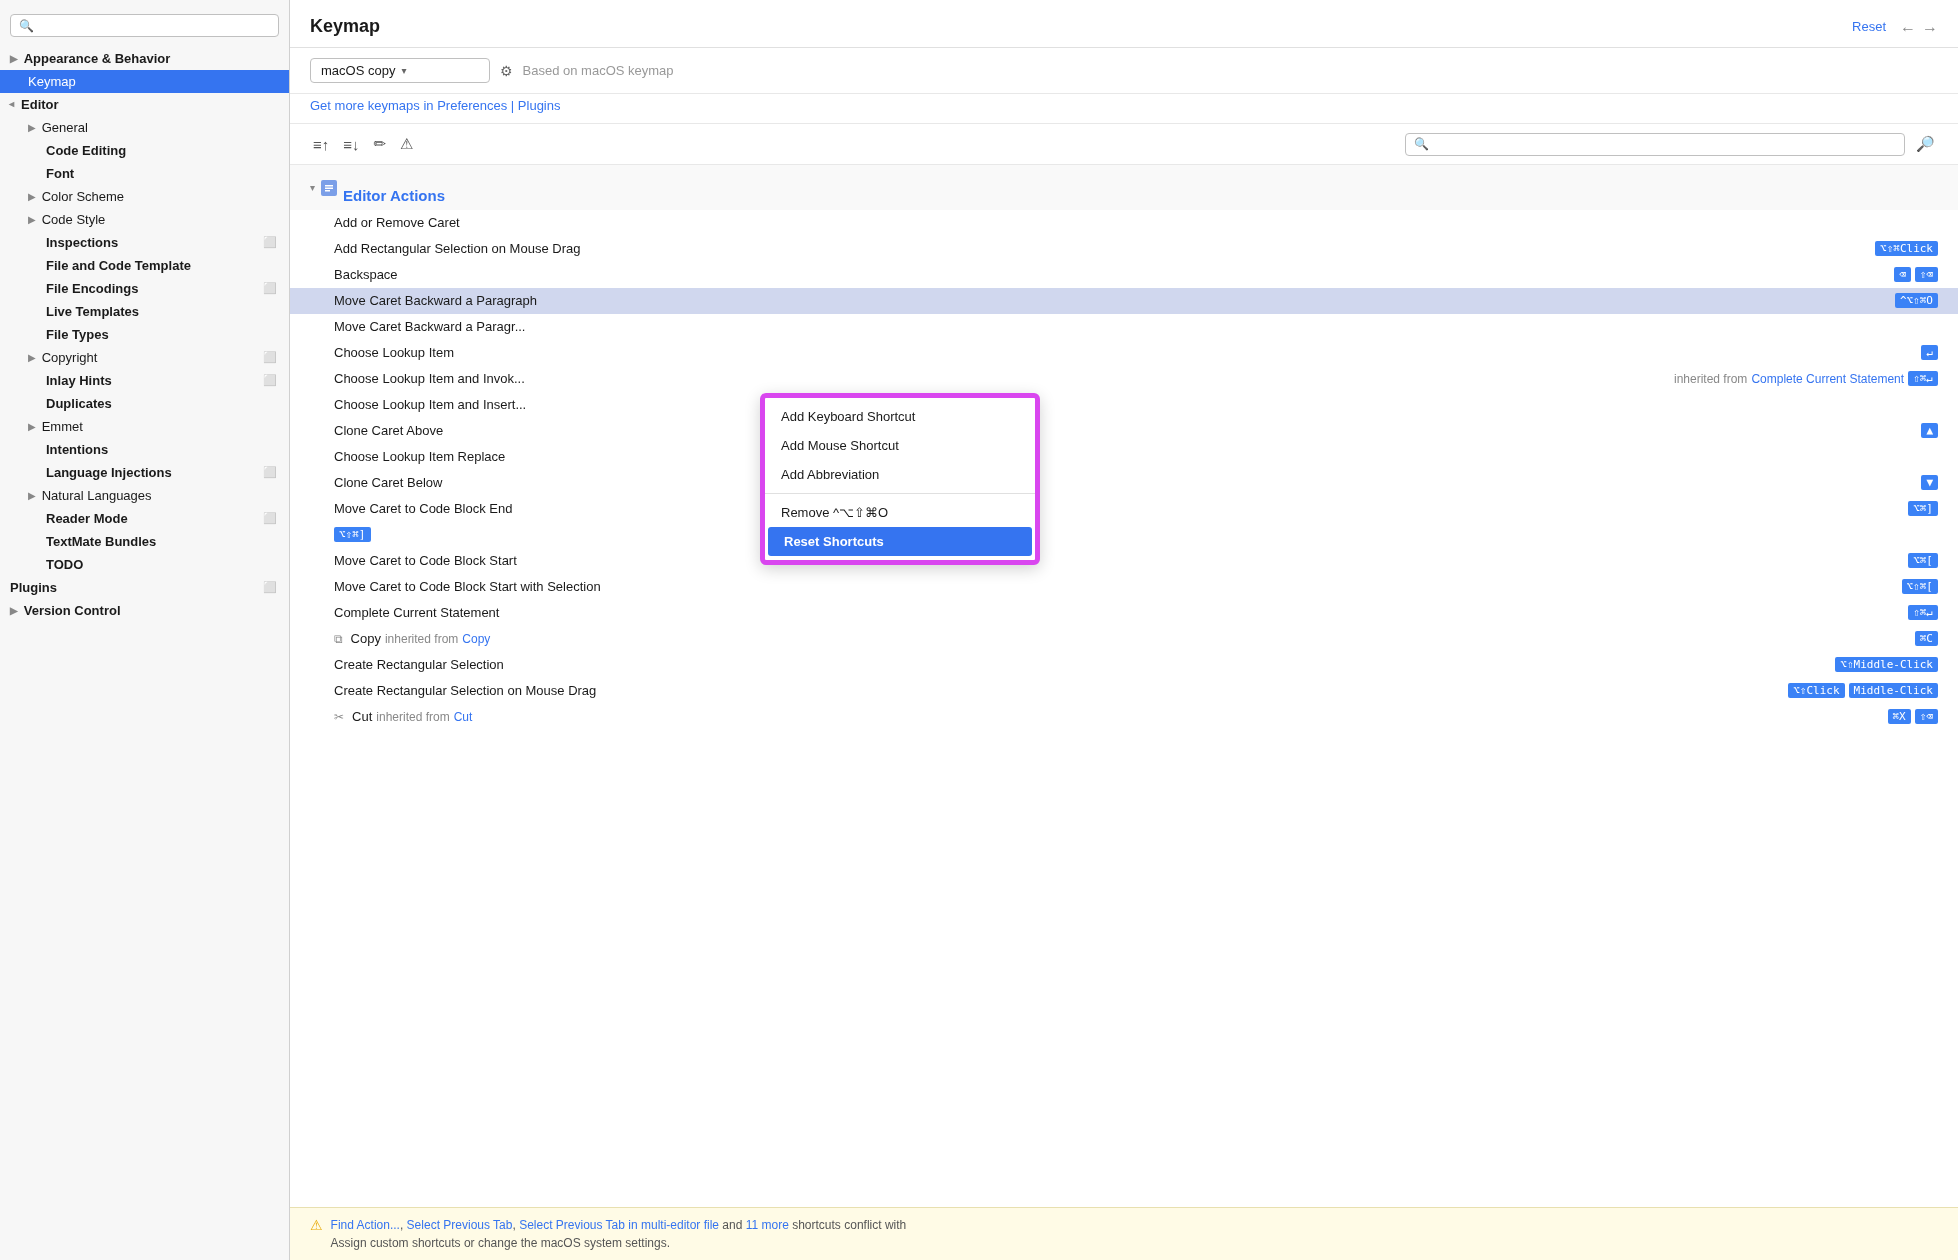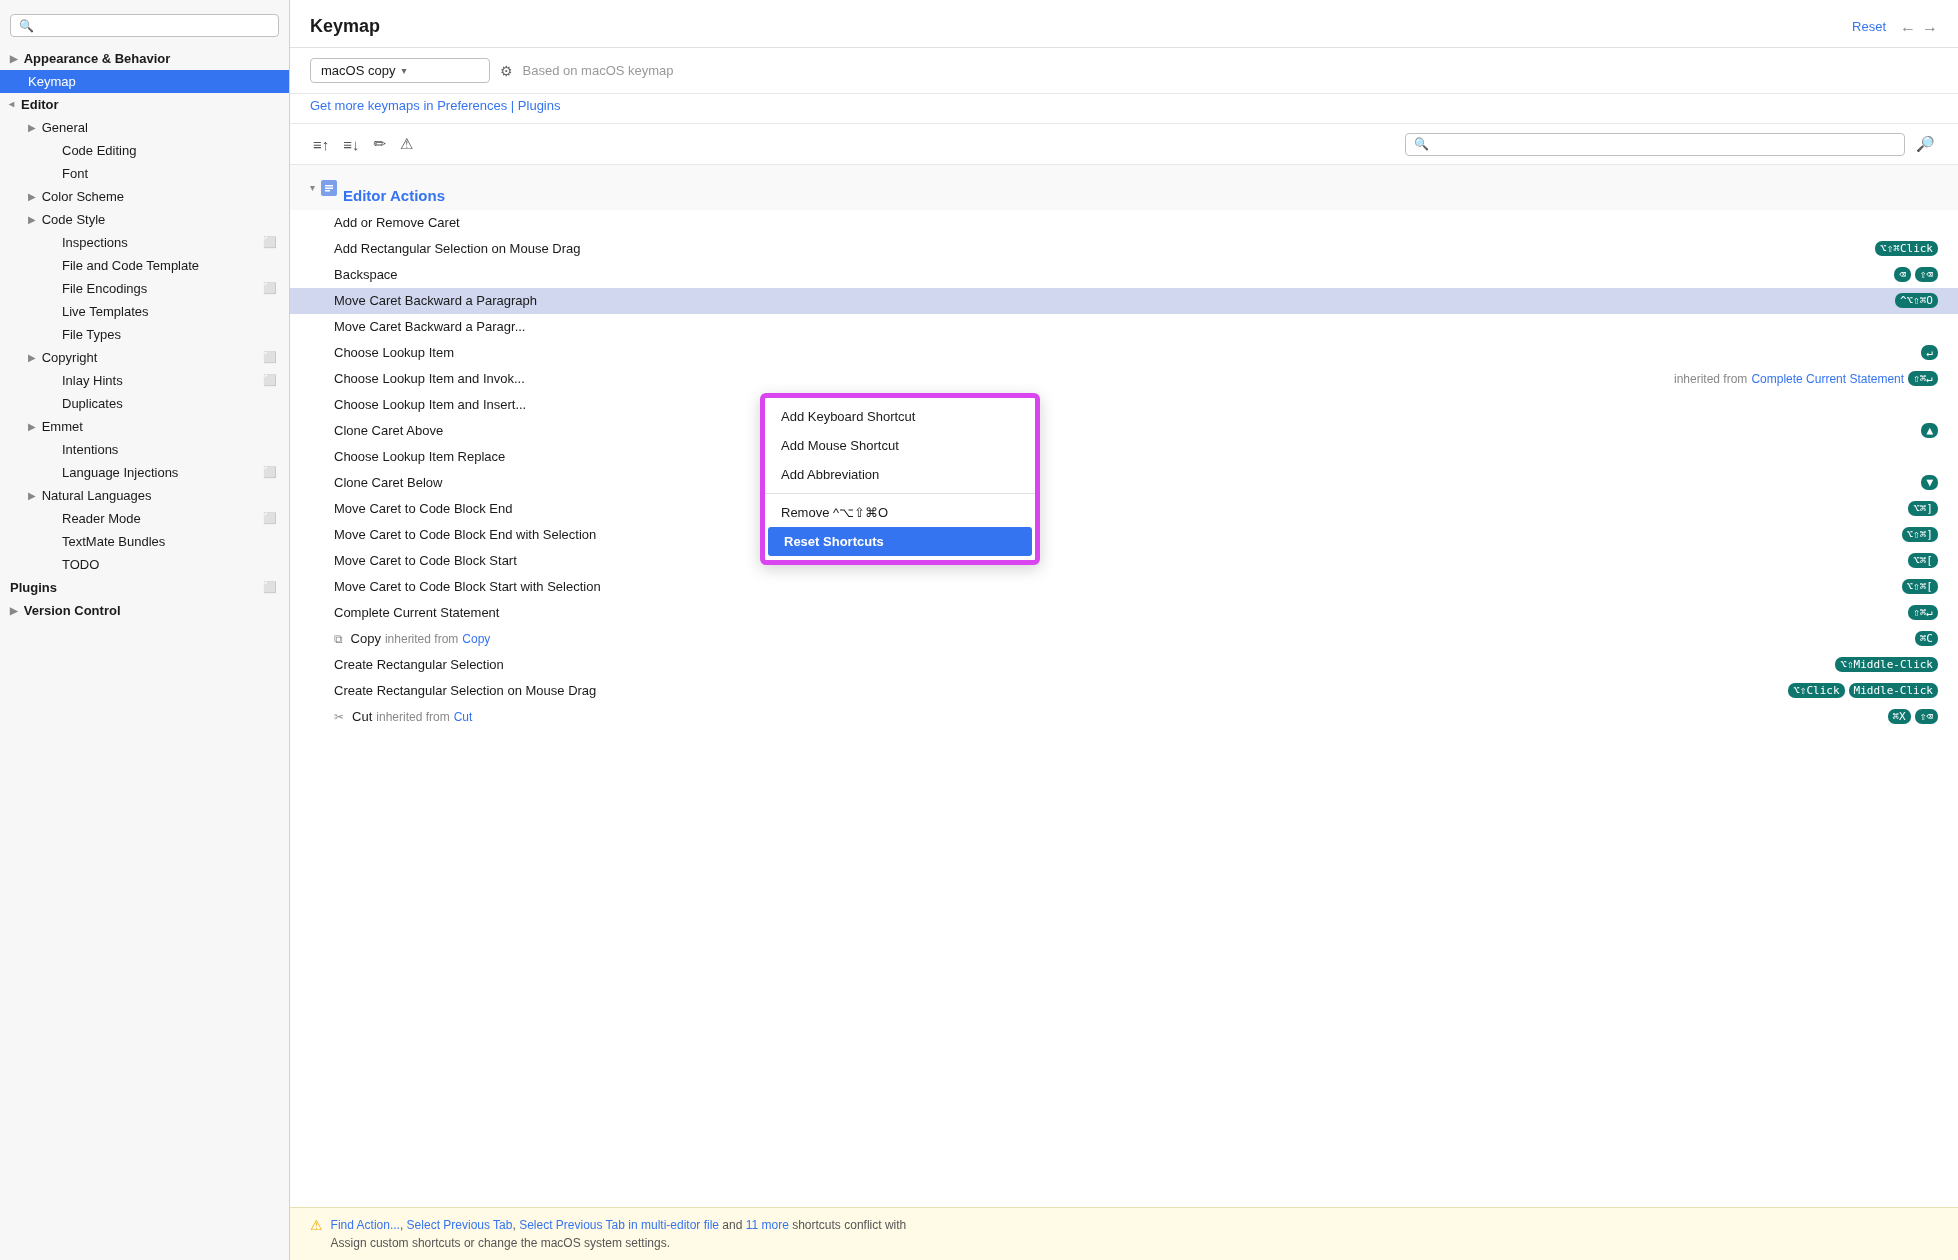--- a/index.html
+++ b/index.html
@@ -67,21 +67,21 @@
     .sidebar-item.selected {
       background: #3574f0;
       color: #fff;
     }
     .sidebar-item.section-header {
       font-weight: 600;
       font-size: 13px;
       padding-left: 10px;
     }
     .sidebar-item.indent-1 { padding-left: 28px; }
-    .sidebar-item.indent-2 { padding-left: 62px; }
+    .sidebar-item.indent-2 { padding-left: 46px; font-weight: bold; }
     .sidebar-item.has-icon-right {
       justify-content: space-between;
     }
     .sidebar-chevron {
       font-size: 10px;
       color: #888;
       margin-right: 2px;
     }
     .sidebar-chevron.open { transform: rotate(90deg); display: inline-block; }
     .sidebar-right-icon {
@@ -253,23 +253,23 @@
       font-size: 13px;
       color: #1a1a1a;
     }
     .action-shortcut {
       display: flex;
       align-items: center;
       gap: 4px;
       font-size: 12px;
     }
     .kbd {
-      background: #0f766e;
+      background: #3b82f6;
       color: #fff;
-      border-radius: 7px;
+      border-radius: 2px;
       padding: 1px 5px;
       font-size: 11px;
       font-family: monospace;
       display: inline-block;
     }
     .inherit-text { color: #888; font-size: 12px; }
     .inherit-link { color: #3574f0; cursor: pointer; font-size: 12px; }
     .copy-icon-small {
       color: #888;
       font-size: 12px;
@@ -591,21 +591,20 @@
       </div>
 
       <div class="action-row">
         <span class="action-name">Move Caret to Code Block End</span>
         <span class="action-shortcut">
           <span class="kbd">⌥⌘]</span>
         </span>
       </div>
 
       <div class="action-row">
-        <span class="action-name">Move Caret to Code Block End with Selection</span>
         <span class="action-shortcut">
           <span class="kbd">⌥⇧⌘]</span>
         </span>
       </div>
 
       <div class="action-row">
         <span class="action-name">Move Caret to Code Block Start</span>
         <span class="action-shortcut">
           <span class="kbd">⌥⌘[</span>
         </span>

